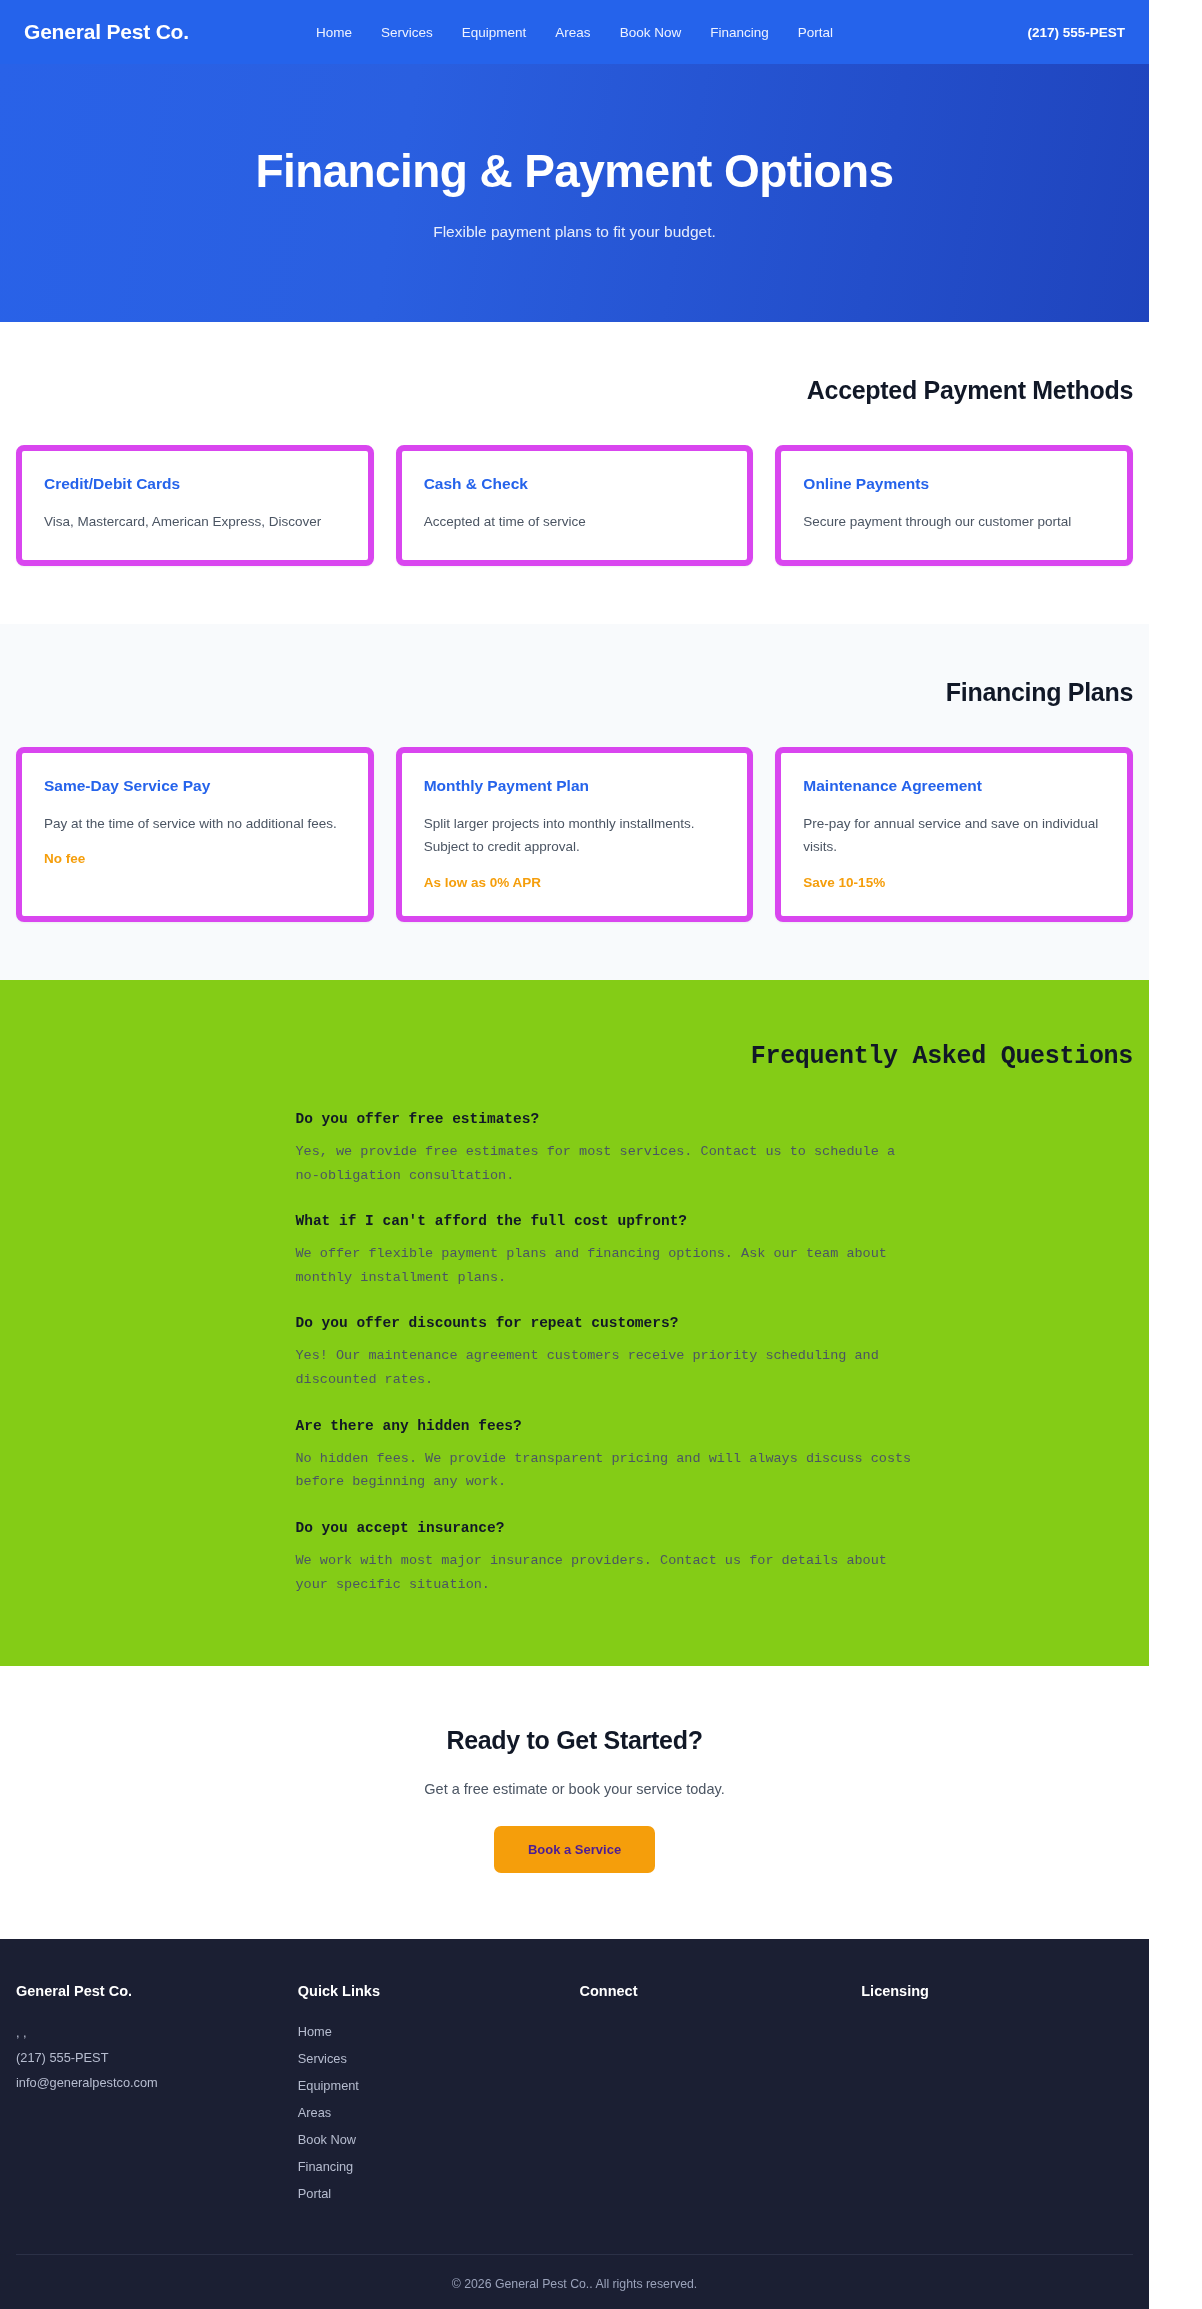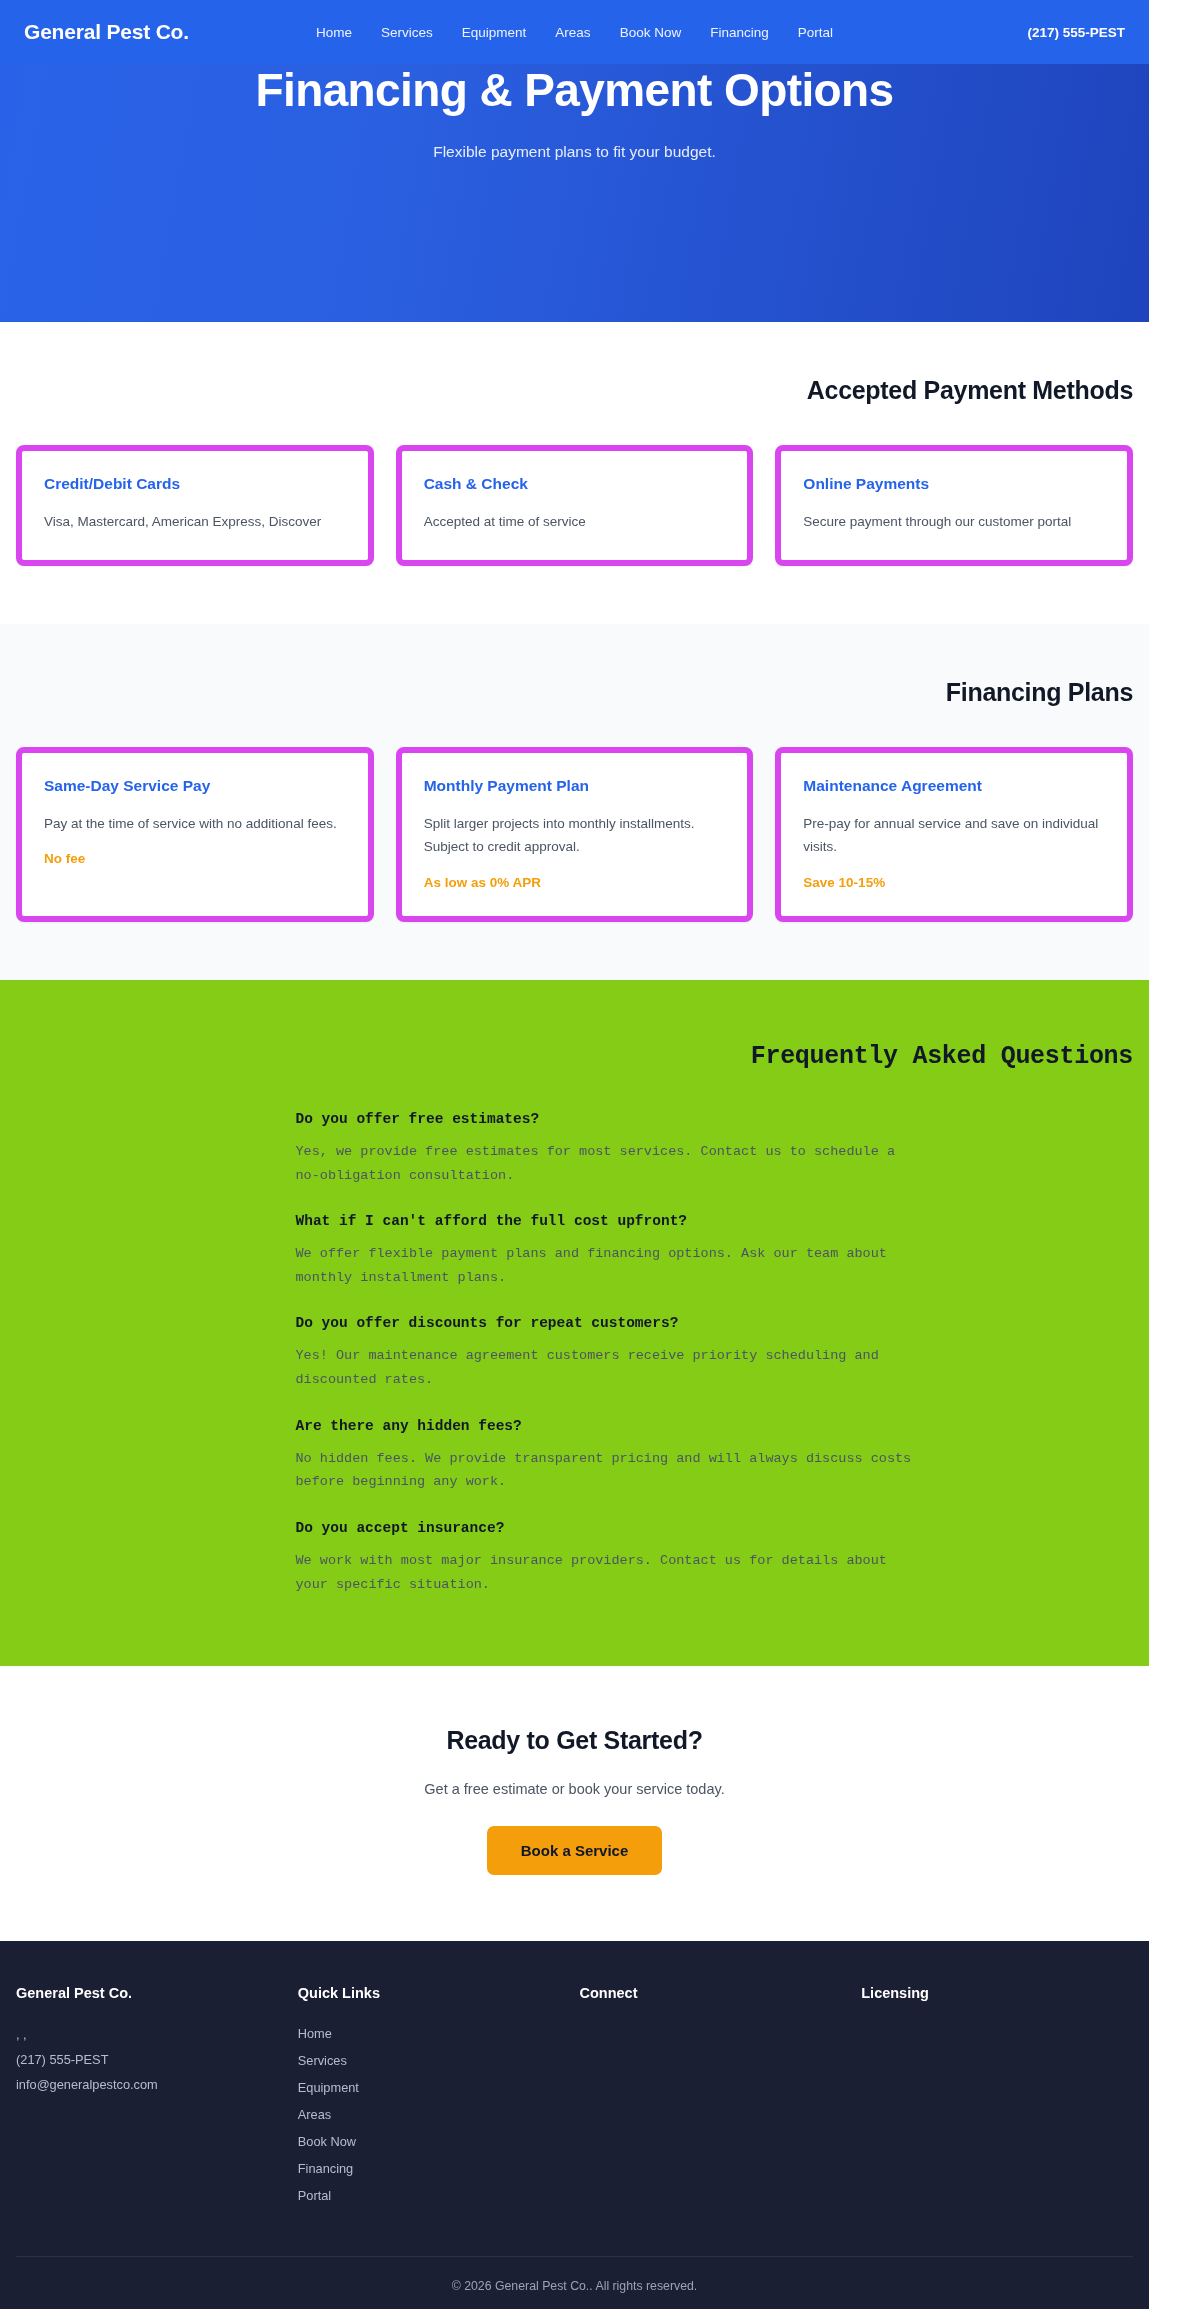--- a/index.html
+++ b/index.html
@@ -50,21 +50,21 @@
     white-space: nowrap;
   }
 
   
   .hero {
     height: 258px;
     background: linear-gradient(100deg, #2962e8 0%, #2a5fe0 35%, #1f44bd 100%);
     display: flex;
     flex-direction: column;
     align-items: center;
-    justify-content: flex-start;
+    justify-content: center;
     text-align: center;
     padding: 0 24px;
   }
   .hero-title {
     color: #ffffff;
     font-size: 46px;
     font-weight: bold;
     letter-spacing: -0.6px;
     line-height: 1.15;
   }
@@ -155,22 +155,22 @@
   }
   .cta-sub {
     margin-top: 26px;
     font-size: 14.5px;
     color: #4b5563;
   }
   .cta-btn {
     display: inline-block;
     margin-top: 29px;
     background: #f59e0b;
-    color: #0f172a;
-    font-size: 15px;
+    color: #4c1d95;
+    font-size: 13px;
     font-weight: bold;
     border: none;
     border-radius: 7px;
     padding: 16px 34px;
     cursor: pointer;
     font-family: "Liberation Sans", sans-serif;
   }
 
   
   .footer {

